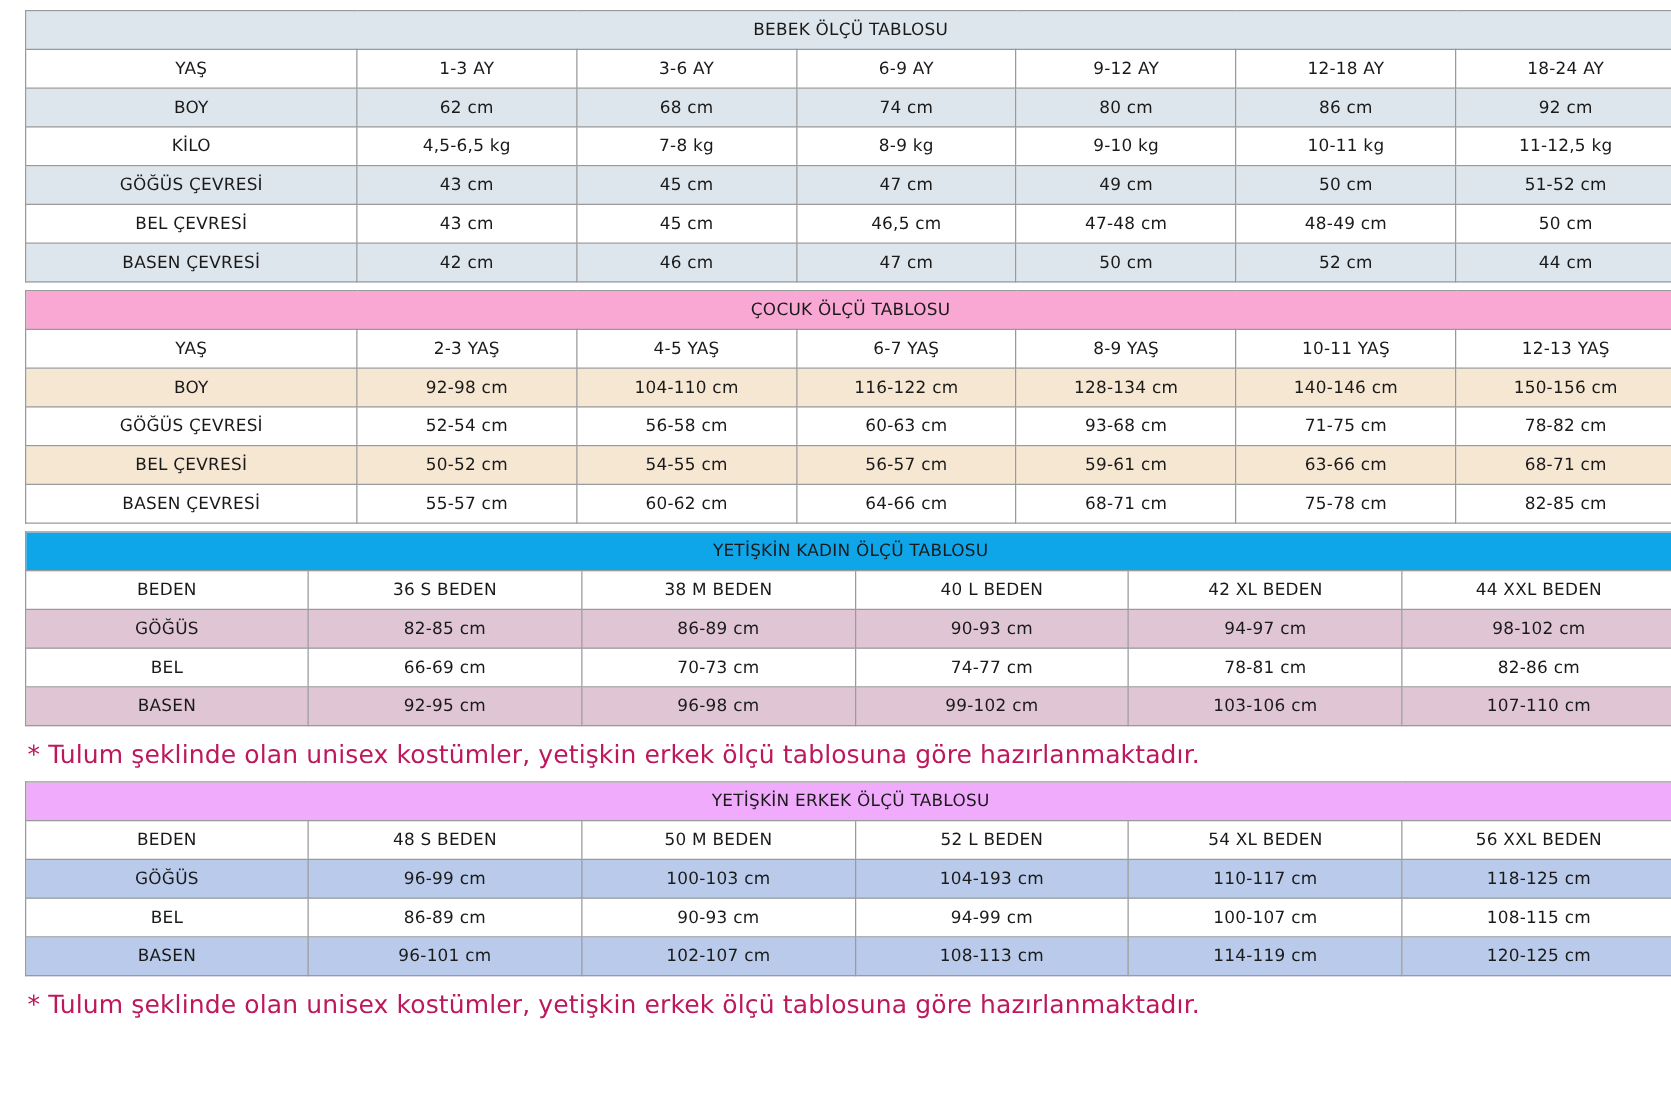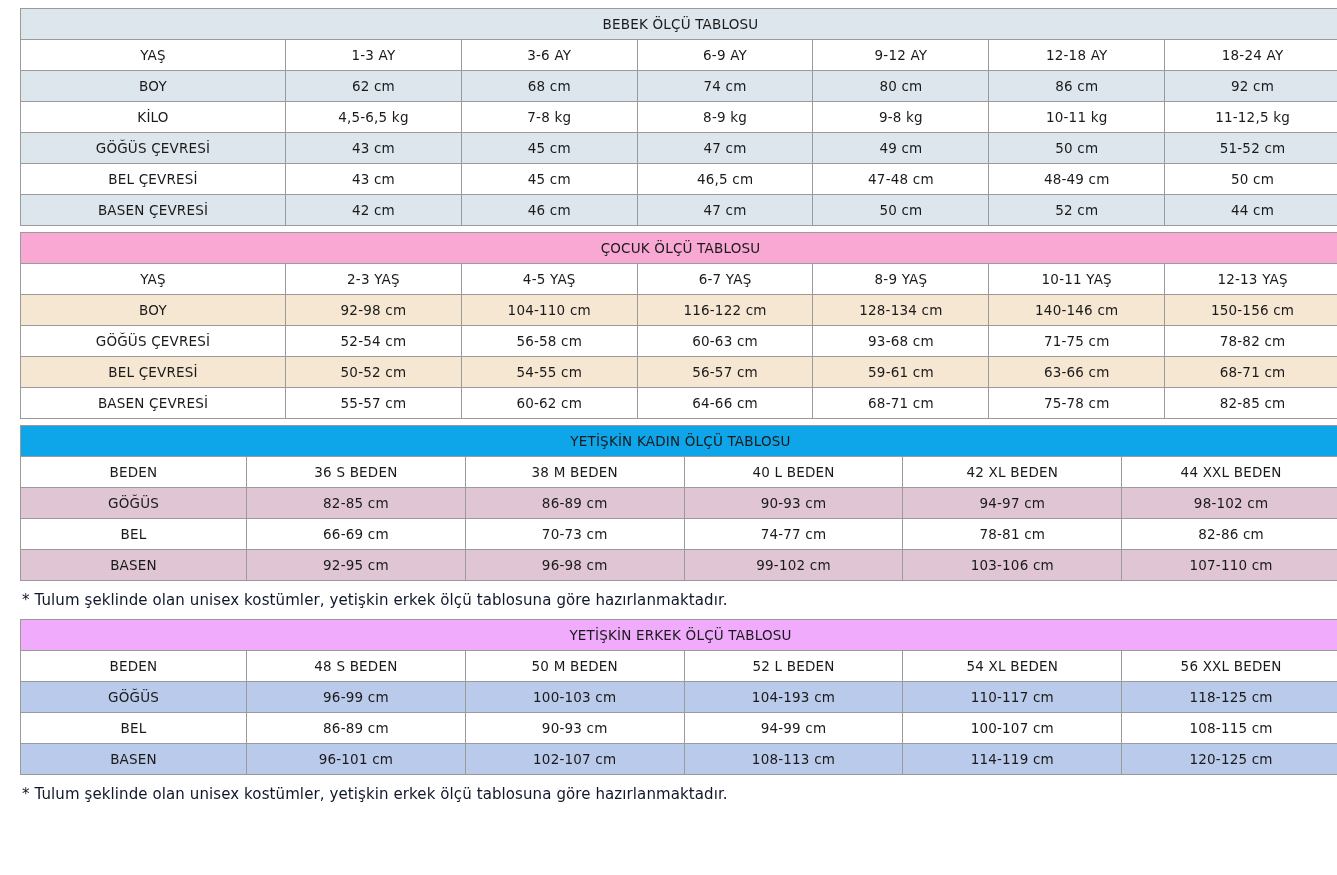--- a/index.html
+++ b/index.html
@@ -62,23 +62,23 @@
   .tbl-women .title-cell { background: #0ea5e9; }
   .tbl-women .row-alt td { background: #e0c6d4; }
   .tbl-women .row-plain td { background: #ffffff; }
 
   
   .tbl-men .title-cell { background: #f0abfc; }
   .tbl-men .row-alt td { background: #b9caea; }
   .tbl-men .row-plain td { background: #ffffff; }
 
   .footnote {
-    font-size: 15px;
+    font-size: 20px;
     padding: 4px 2px 10px 2px;
-    color: #0f172a;
+    color: #be185d;
     letter-spacing: 0.1px;
   }
 </style>
 </head>
 <body>
 
 <div class="page">
 
   <table class="sizetable tbl-baby">
     <colgroup>
@@ -110,21 +110,21 @@
         <td>74 cm</td>
         <td>80 cm</td>
         <td>86 cm</td>
         <td>92 cm</td>
       </tr>
       <tr class="row-plain">
         <td>KİLO</td>
         <td>4,5-6,5 kg</td>
         <td>7-8 kg</td>
         <td>8-9 kg</td>
-        <td>9-8 kg</td>
+        <td>9-10 kg</td>
         <td>10-11 kg</td>
         <td>11-12,5 kg</td>
       </tr>
       <tr class="row-alt">
         <td>GÖĞÜS ÇEVRESİ</td>
         <td>43 cm</td>
         <td>45 cm</td>
         <td>47 cm</td>
         <td>49 cm</td>
         <td>50 cm</td>

